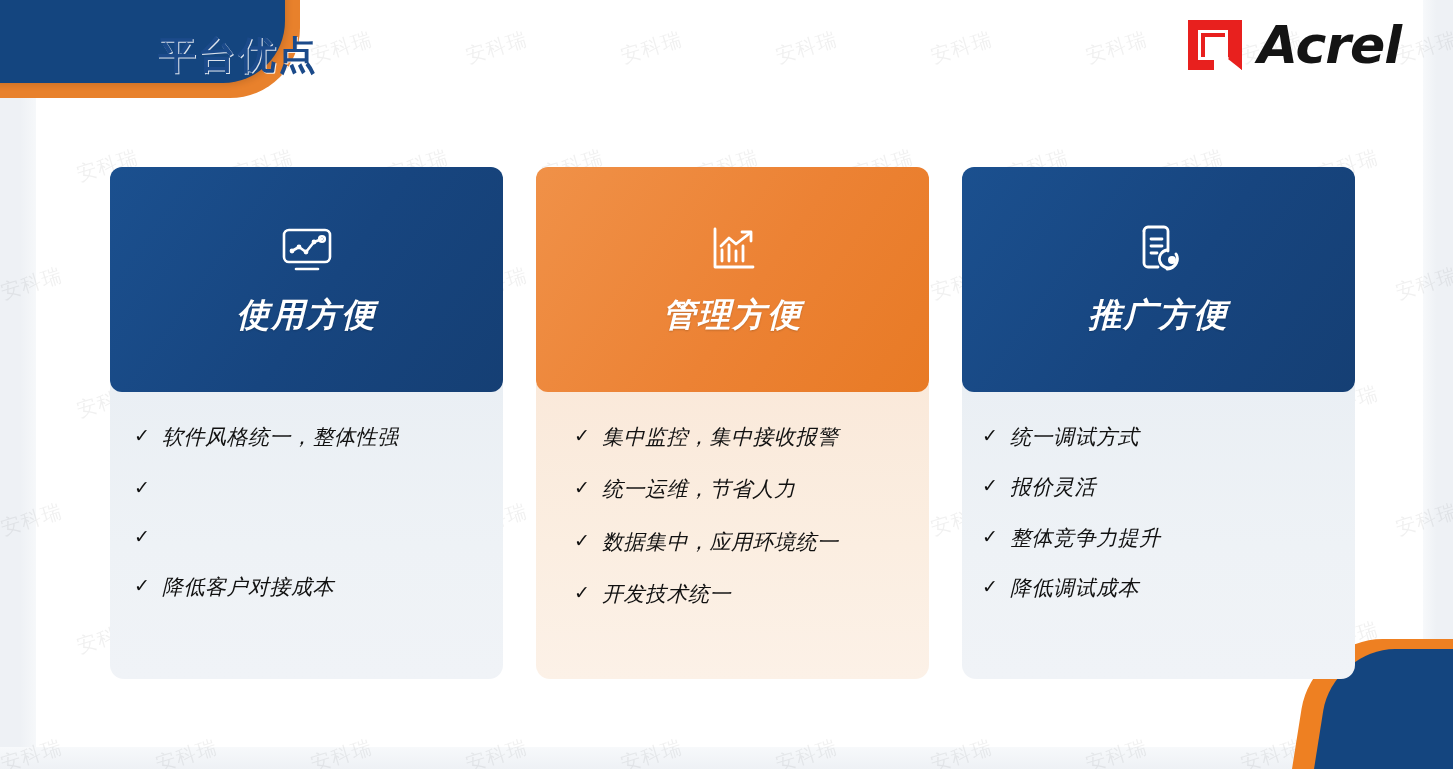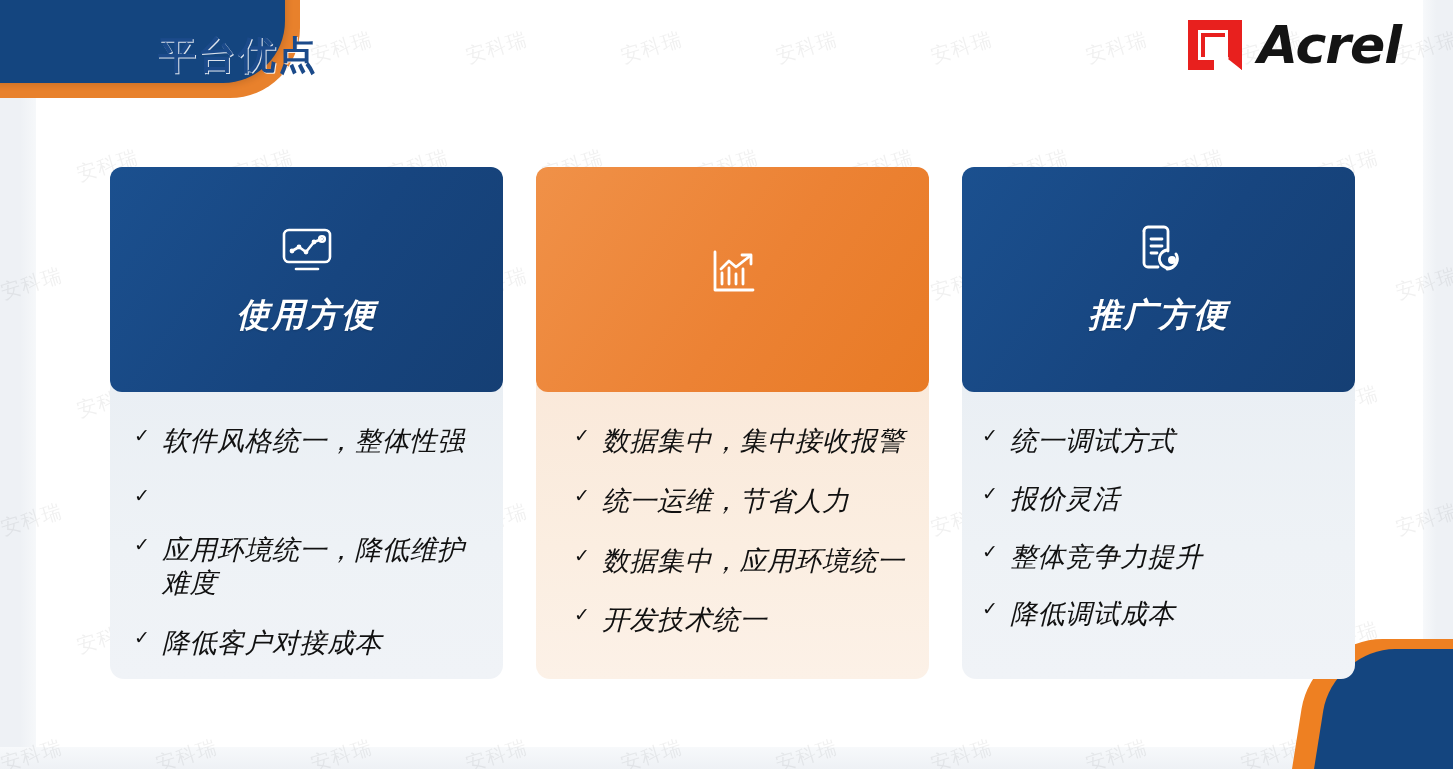--- a/index.html
+++ b/index.html
@@ -67,21 +67,21 @@
       text-shadow:0 1px 2px rgba(0,0,0,.18);}
   .card-body{flex:1;border-radius:0 0 14px 14px;margin-top:-8px;padding:40px 0 0 0;
       position:relative;z-index:1;}
   .card-body.blue{background:linear-gradient(180deg,#eaeff4 0%,#eef2f6 55%,#f0f3f7 100%);}
   .card-body.orange{background:linear-gradient(180deg,#fae9da 0%,#fbeee1 55%,#fcf1e7 100%);}
 
   .bullets{list-style:none;margin:0;padding:0 12px 0 24px;}
   .bullets li{display:flex;align-items:flex-start;gap:12px;margin-bottom:26px;}
   .bullets li:last-child{margin-bottom:0;}
   .chk{font-size:19px;color:#111;line-height:1.2;flex:0 0 auto;width:16px;}
-  .btxt{font-size:27px;color:#111;line-height:1.25;letter-spacing:.5px;}
+  .btxt{font-size:21px;color:#111;line-height:1.25;letter-spacing:.5px;}
 
   
   .card.c2 .bullets{padding-left:38px;}
   .card.c3 .bullets{padding-left:20px;}
   .card.c3 .bullets li{margin-bottom:24px;}
 </style>
 </head>
 <body>
 
 <div id="slide">
@@ -207,21 +207,20 @@
         <ul class="bullets">
           <li>
             <span class="chk">✓</span>
             <span class="btxt">软件风格统一，整体性强</span>
           </li>
           <li>
             <span class="chk">✓</span>
           </li>
           <li>
             <span class="chk">✓</span>
-            <span class="btxt">应用环境统一，降低维护难度</span>
           </li>
           <li>
             <span class="chk">✓</span>
             <span class="btxt">降低客户对接成本</span>
           </li>
         </ul>
       </div>
     </div>
 
     <div class="card c2">
@@ -230,26 +229,27 @@
           <svg viewBox="0 0 56 56" width="56" height="56" fill="none" stroke="#ffffff" stroke-width="2.8" stroke-linecap="round" stroke-linejoin="round">
             <polyline points="10,8 10,46 48,46"></polyline>
             <line x1="17" y1="40" x2="17" y2="29"></line>
             <line x1="24" y1="40" x2="24" y2="24"></line>
             <line x1="31" y1="40" x2="31" y2="30"></line>
             <line x1="38" y1="40" x2="38" y2="25"></line>
             <polyline points="16,25 24,17 31,23 45,12"></polyline>
             <polyline points="37,11 46,11 46,20"></polyline>
           </svg>
         </span>
+        <span class="card-title">管理方便</span>
       </div>
       <div class="card-body orange">
         <ul class="bullets">
           <li>
             <span class="chk">✓</span>
-            <span class="btxt">数据集中，集中接收报警</span>
+            <span class="btxt">集中监控，集中接收报警</span>
           </li>
           <li>
             <span class="chk">✓</span>
             <span class="btxt">统一运维，节省人力</span>
           </li>
           <li>
             <span class="chk">✓</span>
             <span class="btxt">数据集中，应用环境统一</span>
           </li>
           <li>

